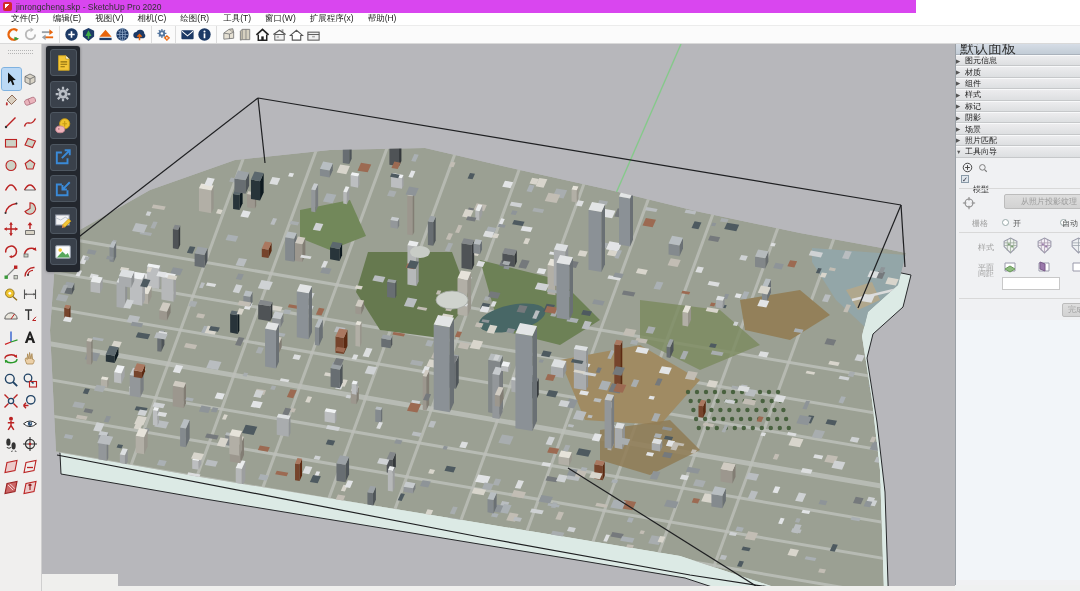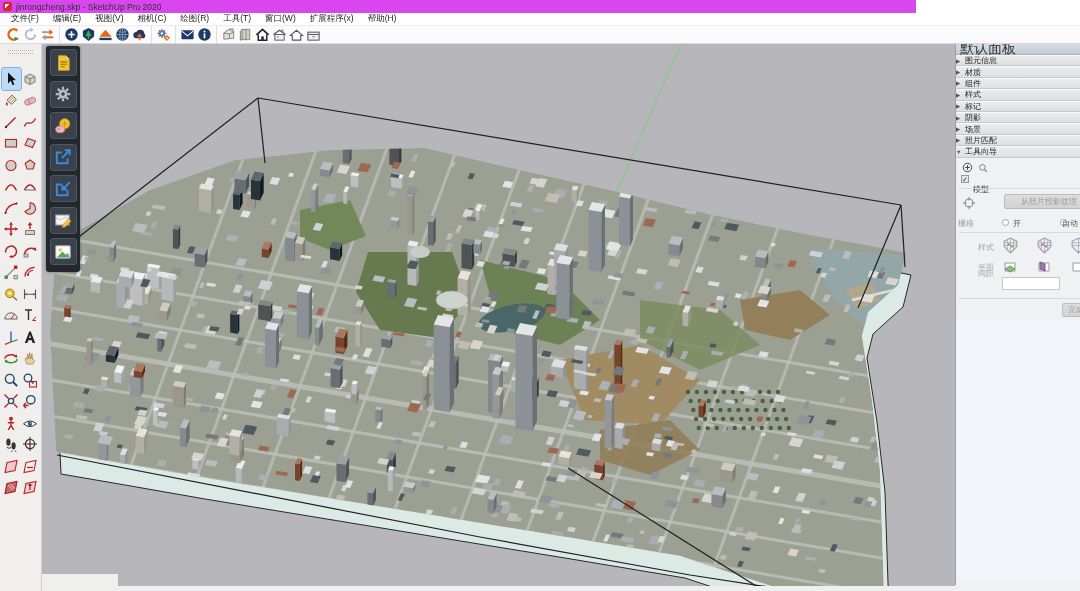--- a/index.html
+++ b/index.html
@@ -1524,21 +1524,21 @@
     <span class="chk" style="left:5px;top:17px">✓</span>
     <span style="position:absolute;left:17px;top:26px;color:#333">模型</span>
     <div class="hr" style="top:30px"></div>
 
     <svg style="left:6px;top:38px" width="14" height="14" viewBox="0 0 16 16">
           <circle cx="8" cy="8" r="4.5" fill="none" stroke="#888" stroke-width="1.2"></circle>
           <path d="M8 1 V5 M8 11 V15 M1 8 H5 M11 8 H15" stroke="#888" stroke-width="1.2"></path>
         </svg>
     <div class="btn" style="left:48px;top:36px;width:90px;height:15px">从照片投影纹理</div>
 
-    <span class="lab" style="left:2px;top:60px">栅格</span>
+    <span class="lab" style="left:16px;top:60px">栅格</span>
     <span class="radio" style="left:46px;top:61px"></span>
     <span style="position:absolute;left:57px;top:60px;color:#555">开</span>
     <span class="radio" style="left:104px;top:61px"></span>
     <span style="position:absolute;left:106px;top:60px;color:#555">自动</span>
     <div class="hr" style="top:74px"></div>
 
     <span class="lab" style="left:22px;top:84px">样式</span>
     <svg style="left:46px;top:79px" width="17" height="17" viewBox="0 0 16 16">
           <path d="M8 1 L14 4 V9 L8 15 L2 9 V4 Z" fill="#eef1ee" stroke="#99a"></path>
           <path d="M2 5.5 H14 M2 8 H14 M5 2.5 V13 M8 1 V15 M11 2.5 V13" stroke="#9aa89a" stroke-width=".7" fill="none"></path>

